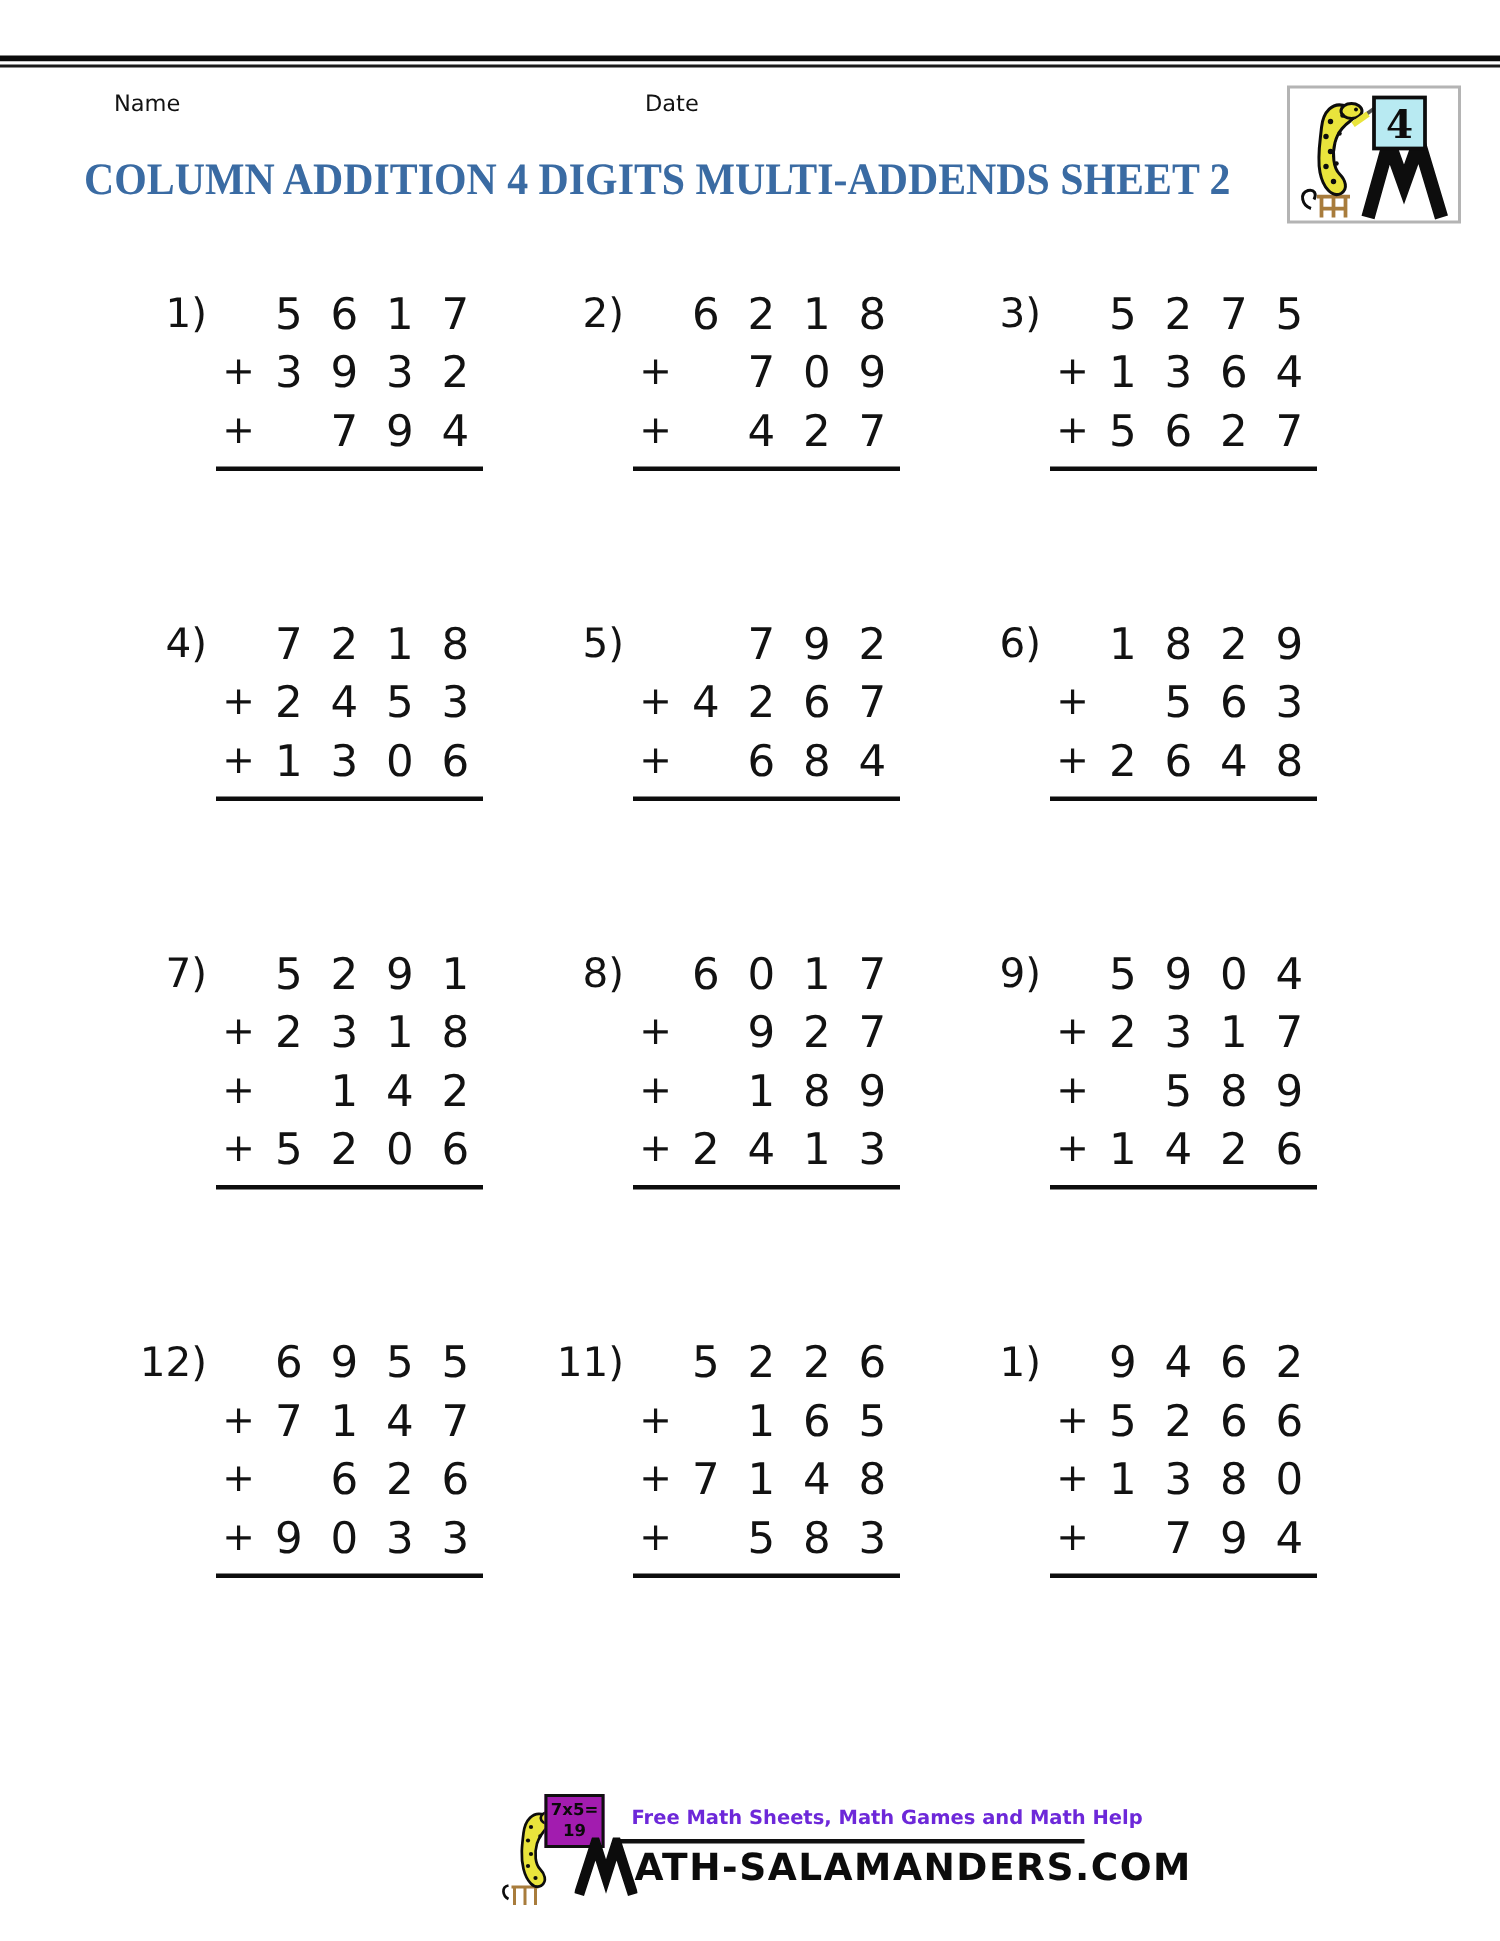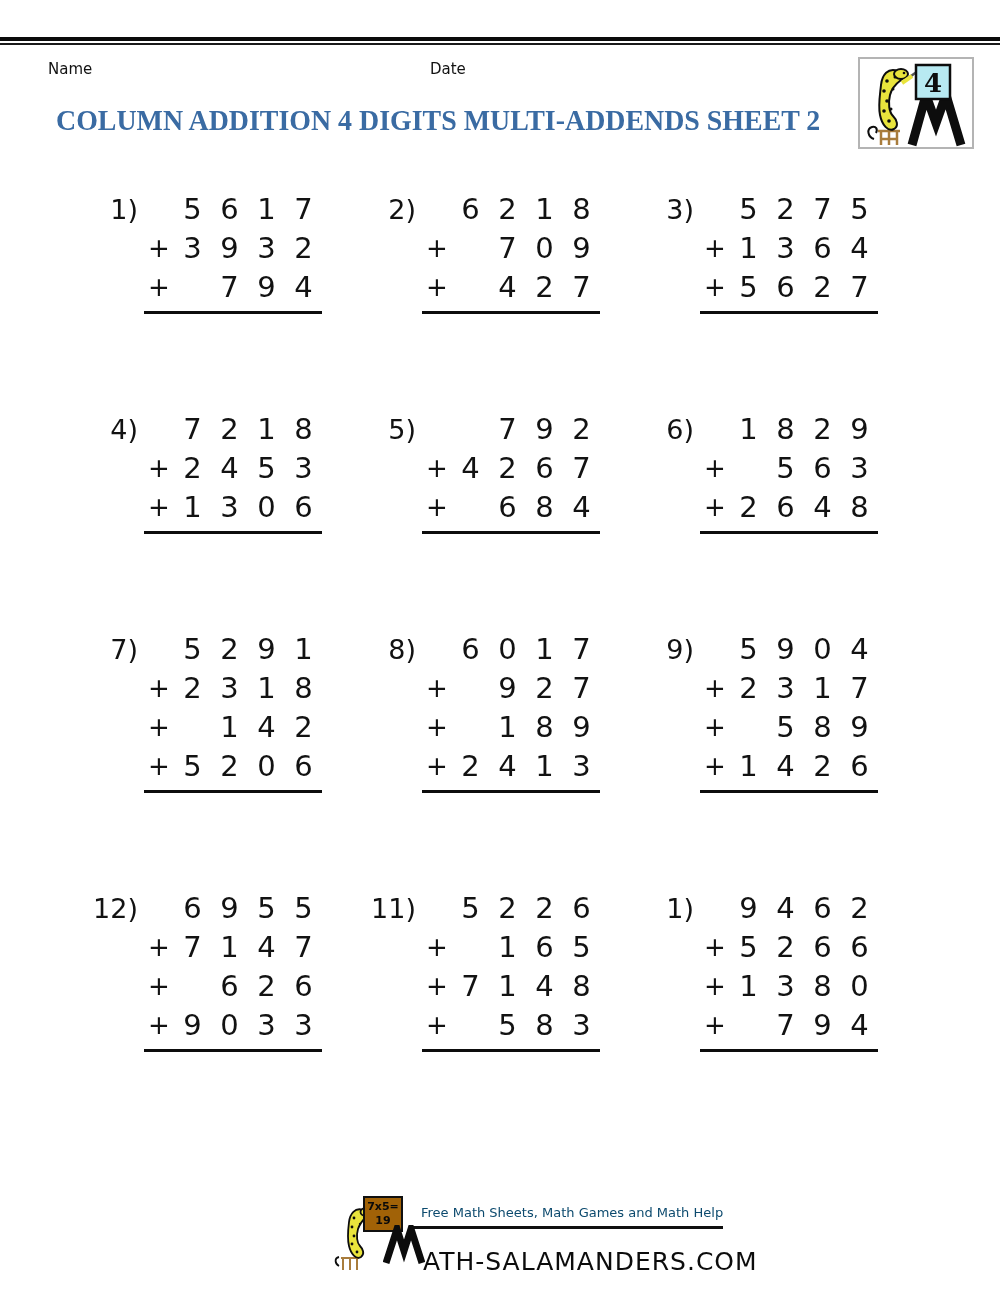--- a/index.html
+++ b/index.html
@@ -6,21 +6,21 @@
   .page{position:relative;width:1000px;height:1294px;background:#ffffff;overflow:hidden;
         font-family:"DejaVu Sans","Liberation Sans",sans-serif;color:#111;}
 
   
   .top-rule{position:absolute;top:37px;left:0;width:100%;}
   .top-rule .thick{height:4px;background:#0b0b0b;}
   .top-rule .gap{height:2px;background:#ffffff;}
   .top-rule .thin{height:2px;background:#1a1a1a;}
 
   .meta-label{position:absolute;top:60px;font-size:15px;color:#121212;}
-  .name-label{left:48px;}
+  .name-label{left:76px;}
   .date-label{left:430px;}
 
   .title{position:absolute;left:56px;top:103px;font-family:"Liberation Serif","DejaVu Serif",serif;
          font-size:30px;font-weight:600;color:#3a6ba3;white-space:nowrap;
          transform:scaleX(0.93);transform-origin:left center;letter-spacing:0px;}
 
   .logo-box{position:absolute;left:858px;top:57px;width:116px;height:92px;background:#fff;
             border:2px solid #b4b4b4;box-sizing:border-box;}
 
   
@@ -30,27 +30,27 @@
   .p-label{width:50px;text-align:right;font-size:27px;line-height:39px;margin-right:6px;color:#121212;}
   .p-rows{display:flex;flex-direction:column;}
   .p-row{display:flex;height:39px;line-height:39px;}
   .cell-plus{width:30px;text-align:center;font-size:26px;color:#121212;}
   .cell-digit{width:37px;text-align:center;font-size:29px;color:#121212;}
   .p-underline{margin-top:4px;border-top:3px solid #0d0d0d;width:178px;}
 
   
   .footer{position:absolute;left:333px;top:1196px;width:420px;height:86px;}
   .mascot{position:absolute;left:0;top:6px;}
-  .board{position:absolute;left:30px;top:0;width:40px;height:36px;background:#a16207;
+  .board{position:absolute;left:30px;top:0;width:40px;height:36px;background:#a21caf;
          border:2px solid #101010;box-sizing:border-box;text-align:center;
          font-size:11px;font-weight:bold;line-height:1.3;color:#0a0a0a;padding-top:2px;}
-  .tagline{position:absolute;left:88px;top:9px;font-size:13px;font-weight:normal;color:#0c4a6e;white-space:nowrap;}
+  .tagline{position:absolute;left:88px;top:9px;font-size:13px;font-weight:bold;color:#6d28d9;white-space:nowrap;}
   .f-line{position:absolute;left:78px;top:30px;width:312px;height:3px;background:#101010;}
   .sitename{position:absolute;left:50px;top:29px;display:flex;align-items:flex-start;}
-  .sitename .rest{font-size:25px;font-weight:400;letter-spacing:1px;margin-top:22px;margin-left:-2px;
+  .sitename .rest{font-size:25px;font-weight:700;letter-spacing:1px;margin-top:5px;margin-left:-2px;
                   color:#0c0c0c;white-space:nowrap;}
 </style>
 </head>
 <body>
 
 <div class="page">
 
   <div class="top-rule">
     <div class="thick"></div>
       <div class="gap"></div>

